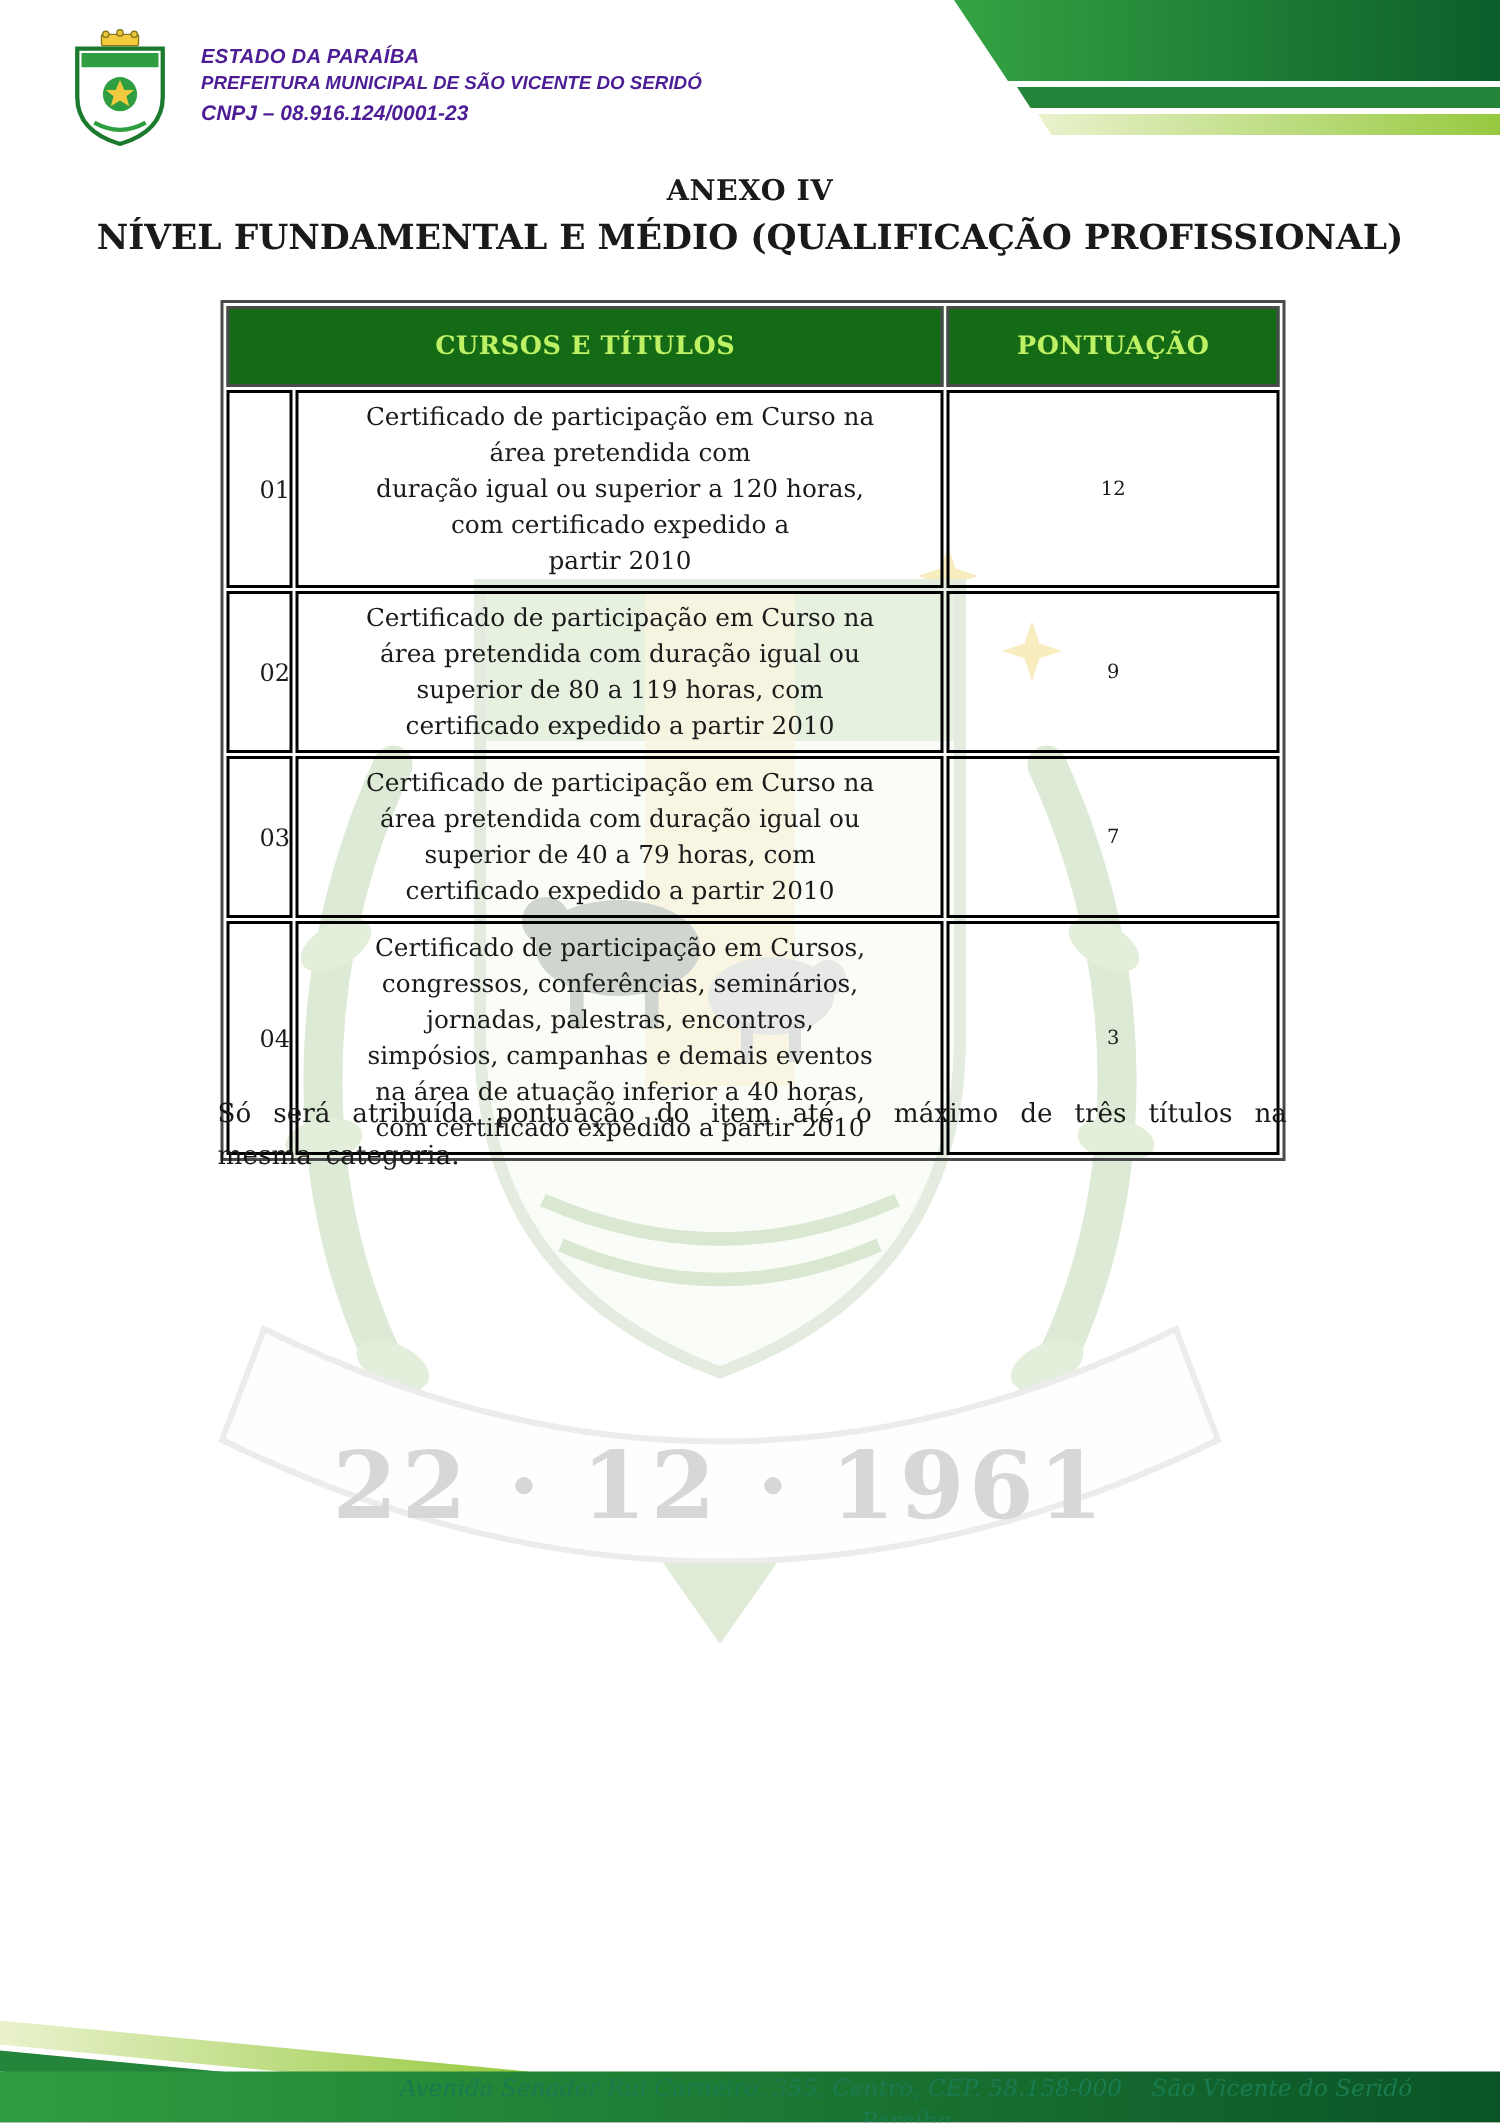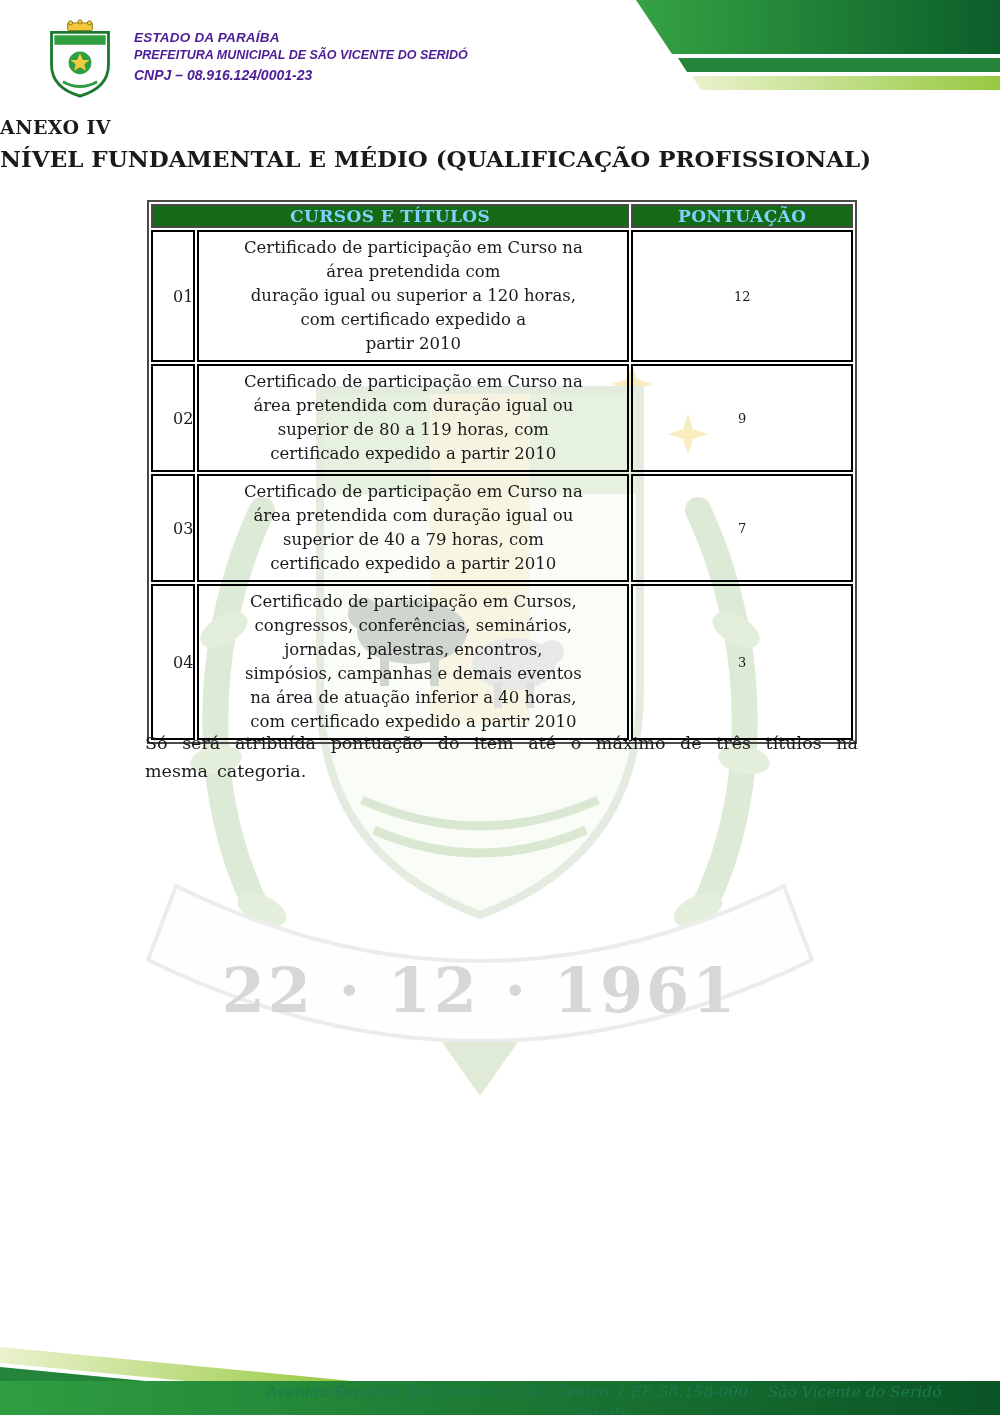--- a/index.html
+++ b/index.html
@@ -10,31 +10,31 @@
     font-family:"DejaVu Serif", serif; color:#1a1a1a;
   }
   
   .hdr-band { position:absolute; top:0; right:0; width:380px; height:92px; pointer-events:none; }
   .logo { position:absolute; top:18px; left:42px; width:76px; height:82px; }
   .org { position:absolute; top:30px; left:134px; font-family:"Liberation Sans", sans-serif; font-style:italic; font-weight:bold; color:#4c1d95; }
   .org .l1 { font-size:13.5px; letter-spacing:.2px; }
   .org .l2 { font-size:12.5px; margin-top:3px; }
   .org .l3 { font-size:14px; margin-top:5px; }
   
-  .title-block { position:absolute; top:116px; left:0; width:100%; font-weight:bold; z-index:2; }
+  .title-block { position:absolute; top:116px; left:0; width:100%; text-align:center; font-weight:bold; z-index:2; }
   .title-block .t1 { font-size:19px; letter-spacing:.4px; }
   .title-block .t2 { font-size:23px; margin-top:7px; }
   
   table.score {
     position:absolute; top:200px; left:147px; width:710px; z-index:2;
     border:2px solid #4a4a4a; border-collapse:separate; border-spacing:2px;
   }
   table.score th {
-    background:#156b15; color:#7dd3fc; font-size:17px; font-weight:bold;
-    padding:0 2px; border:2px solid #4a4a4a; letter-spacing:.4px;
+    background:#156b15; color:#bef264; font-size:17px; font-weight:bold;
+    padding:15px 2px; border:2px solid #4a4a4a; letter-spacing:.4px;
   }
   table.score td { border:2px solid #000000; text-align:center; vertical-align:middle; background:transparent; }
   td.num  { width:40px;  font-size:16px;padding-left:20px; }
   td.desc { width:432px; font-size:16.5px; line-height:24px; white-space:pre-line; padding:4px 3px; }
   td.pts  { font-size:13px; }
   
   .note {
     position:absolute; top:729px; left:145px; width:713px; z-index:2;
     font-size:17.5px; line-height:28px; text-align:justify; word-spacing:3.5px;
   }

